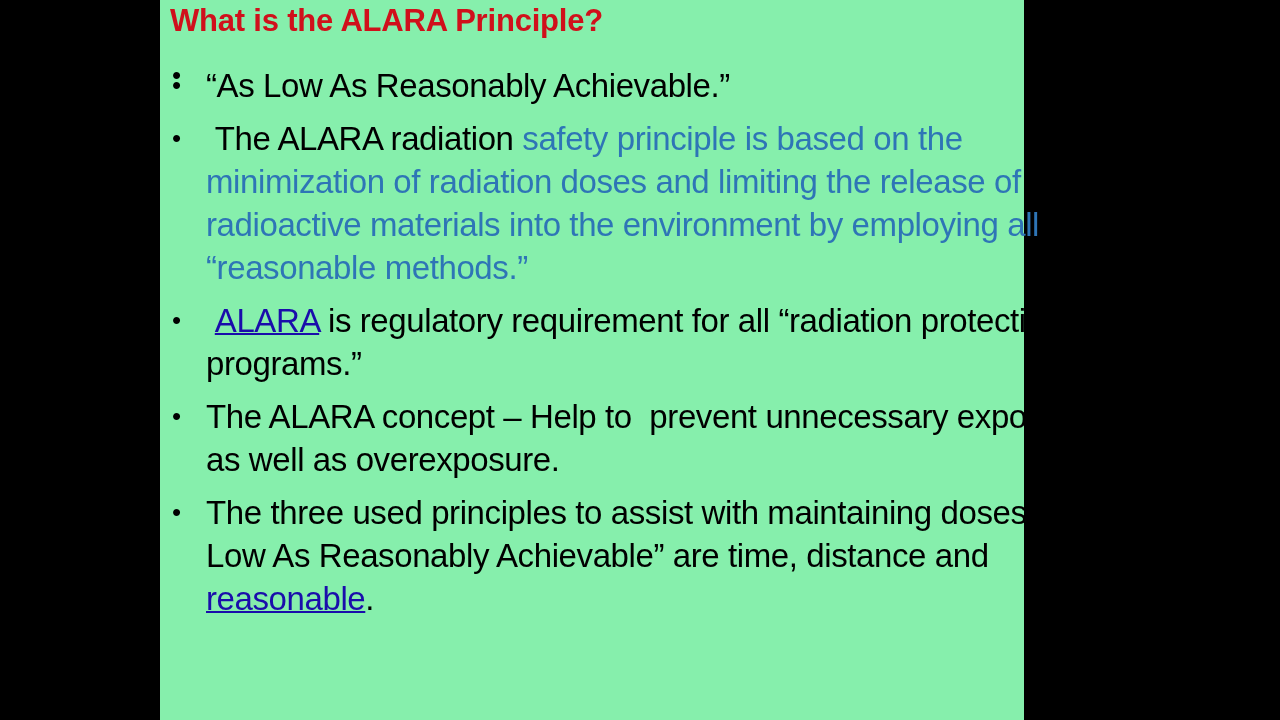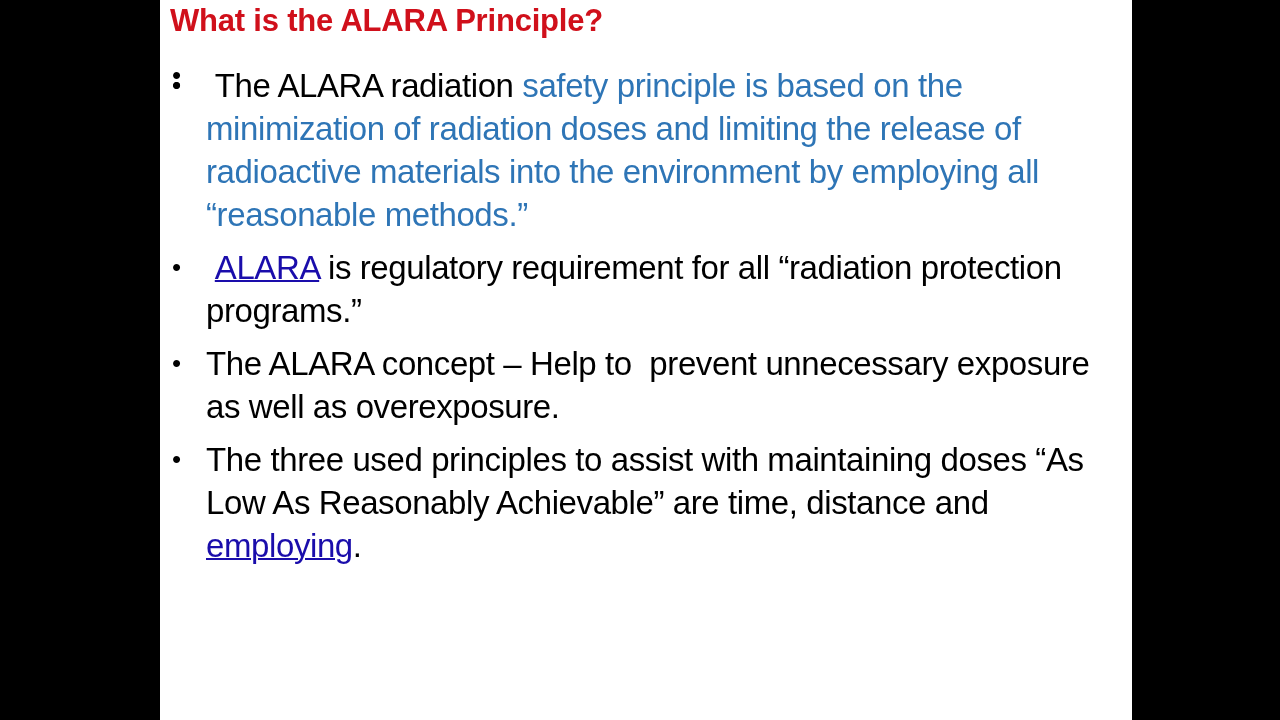--- a/index.html
+++ b/index.html
@@ -1,22 +1,22 @@
 <!DOCTYPE html>
 <html><head>
 <meta charset="utf-8">
 <style>
   html, body { margin: 0; padding: 0; }
   body {
     width: 1280px; height: 720px; background: #000; overflow: hidden;
     font-family: "Liberation Sans", "DejaVu Sans", sans-serif;
   }
   .slide {
-    position: absolute; left: 160px; top: 0; width: 972px; height: 720px;
-    background: #ffffff;
+    position: absolute; left: 160px; top: 0; width: 864px; height: 720px;
+    background: #86efac;
   }
   .title {
     position: absolute; left: 10px; top: 3px;
     font-size: 31px; font-weight: bold; color: #d0101b;
     letter-spacing: -0.2px;
   }
   .bullets { position: absolute; left: 0; top: 54px; width: 960px; margin: 0; padding: 0; list-style: none; }
   .bullet {
     position: relative; padding-left: 46px; padding-right: 10px;
     font-size: 33px; line-height: 43px; color: #000;
@@ -33,31 +33,32 @@
 
 <div class="slide">
   <div class="title">What is the ALARA Principle?</div>
 
   <ul class="bullets">
     <li class="bullet" style="margin-bottom:10px">
       <span class="dot">•</span>
     </li>
     <li class="bullet">
       <span class="dot">•</span>
+      <span> “As Low As Reasonably Achievable.”</span>
     </li>
     <li class="bullet">
       <span class="dot">•</span>
       <span style="white-space:pre-wrap"> The ALARA radiation </span><span class="blue">safety principle is based on the minimization of radiation doses and limiting the release of radioactive materials into the environment by employing all “reasonable methods.”</span>
     </li>
     <li class="bullet">
       <span class="dot">•</span>
       <span style="white-space:pre-wrap"> </span><a class="link" href="#">ALARA</a><span> is regulatory requirement for all “radiation protection programs.”</span>
     </li>
     <li class="bullet">
       <span class="dot">•</span>
       <span style="white-space:pre-wrap">The ALARA concept – Help to  prevent unnecessary exposure as well as overexposure.</span>
     </li>
     <li class="bullet">
       <span class="dot">•</span>
-      <span>The three used principles to assist with maintaining doses “As Low As Reasonably Achievable” are time, distance and </span><a class="link" href="#">employing</a><span>.</span>
+      <span>The three used principles to assist with maintaining doses “As Low As Reasonably Achievable” are time, distance and </span><a class="link" href="#">reasonable</a><span>.</span>
     </li>
   </ul>
 </div>
 
 </body></html>

